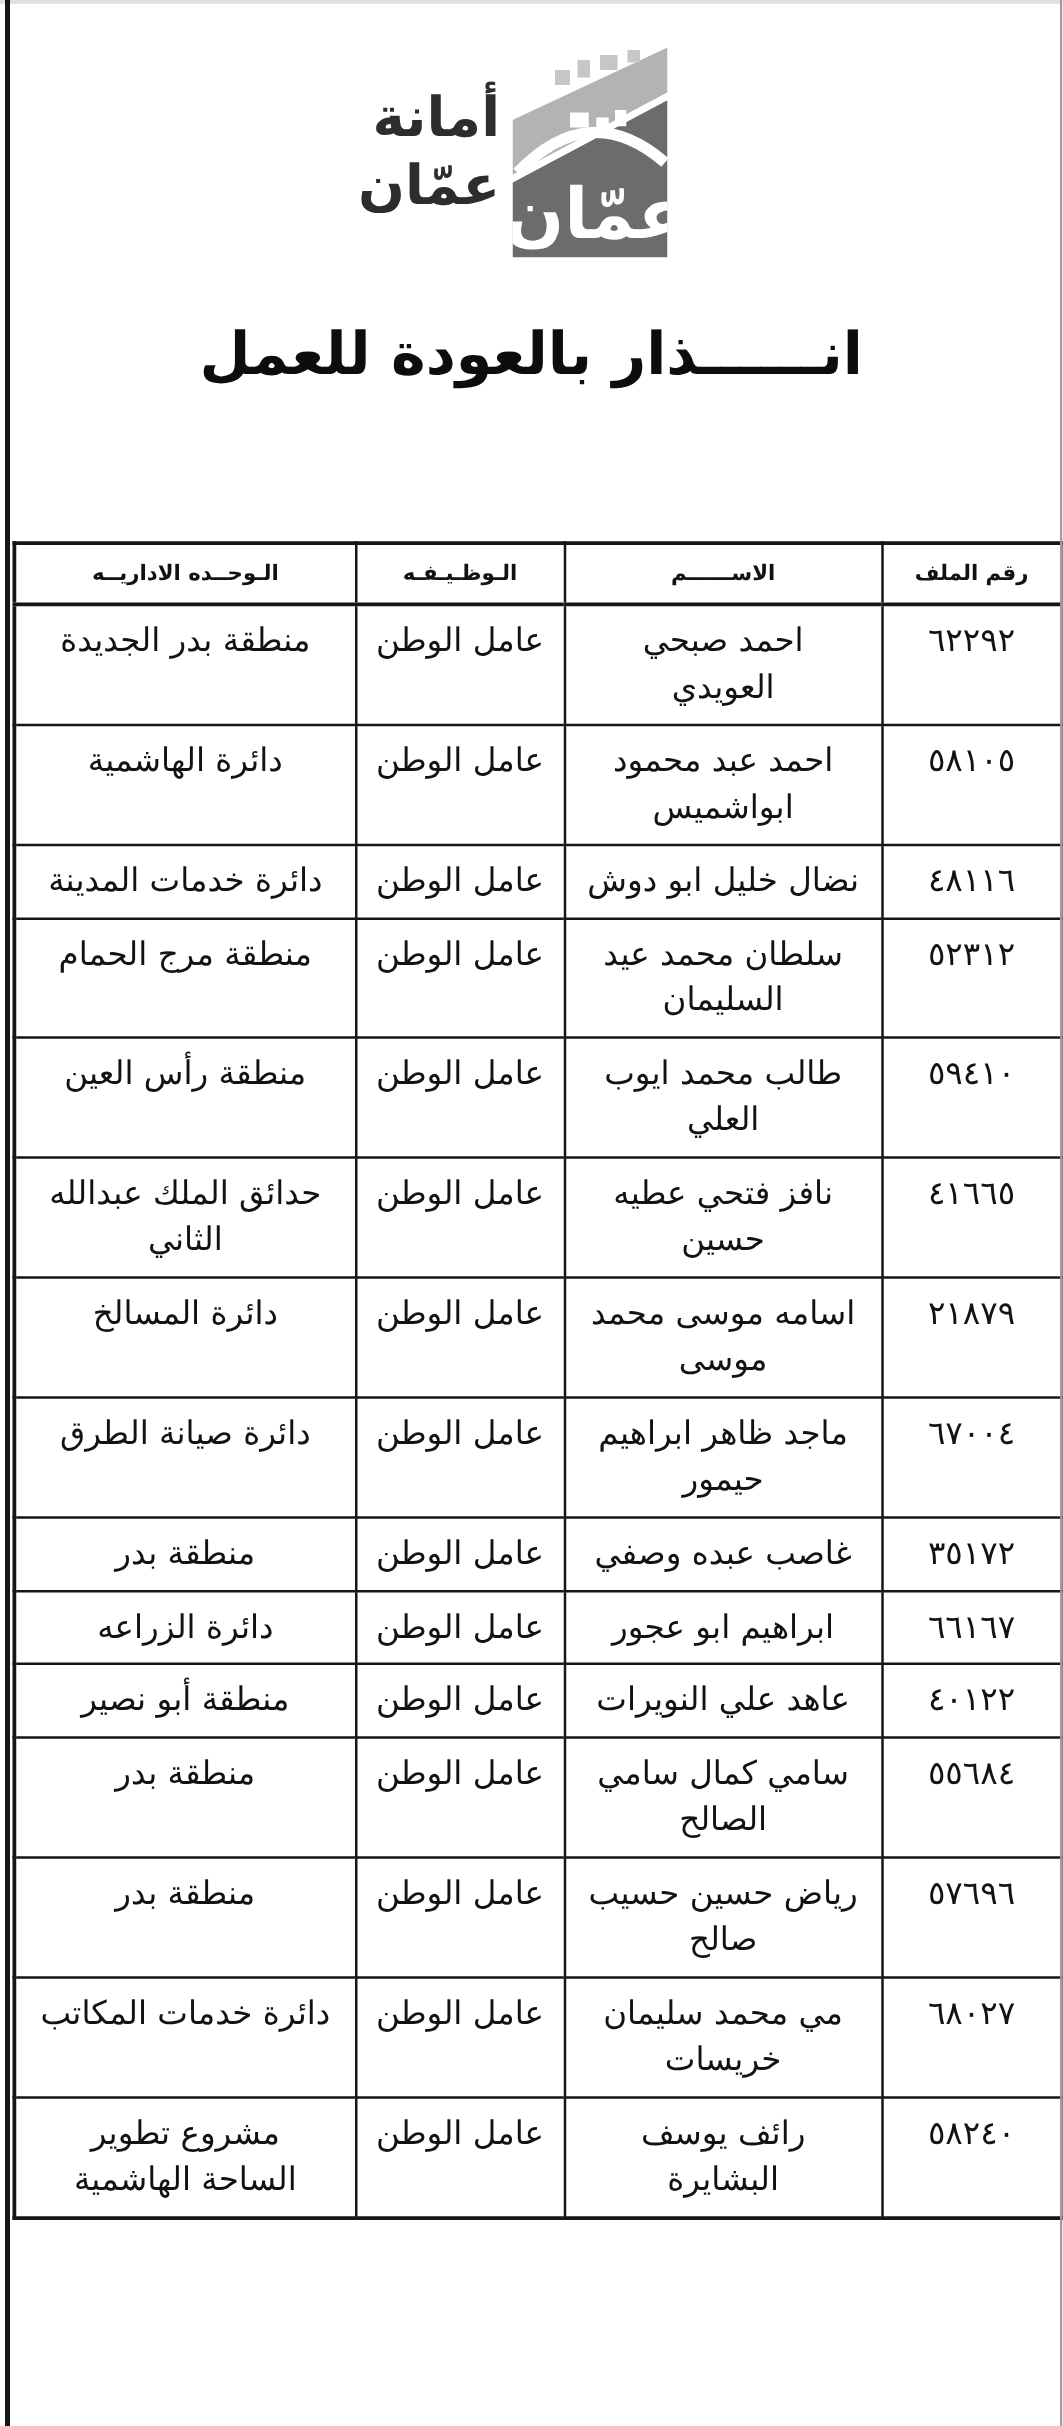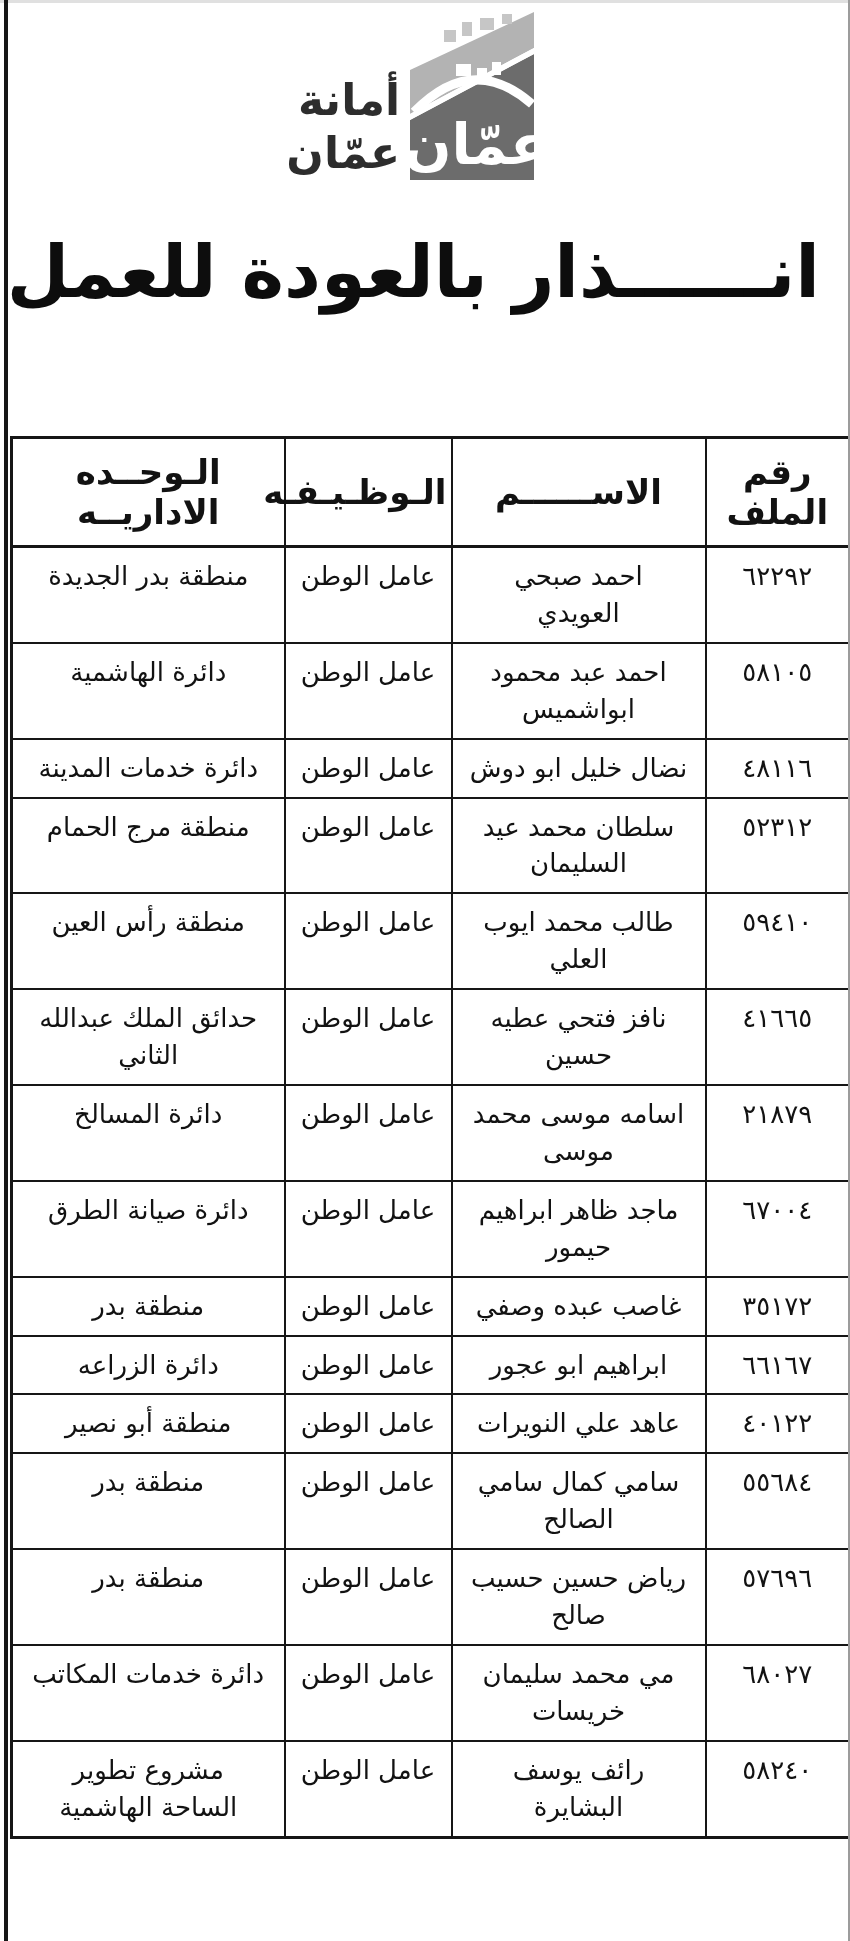--- a/index.html
+++ b/index.html
@@ -12,40 +12,41 @@
     font-family: "DejaVu Sans", sans-serif;
     color: #141414;
   }
   .border-top    { position: absolute; top: 0; left: 0; width: 100%; height: 3px; background: #e0e0e0; }
   .border-left   { position: absolute; top: 0; left: 4px; width: 4px; height: 100%; background: #161616; }
   .border-right  { position: absolute; top: 0; right: 0; width: 2px; height: 100%; background: #9c9c9c; }
 
   .masthead {
     display: flex;
     direction: ltr;
-    align-items: flex-end;
+    align-items: center;
     gap: 10px;
     padding: 8px 0 0 250px;
+    margin-top: 26px;
   }
   .org-name {
     direction: rtl;
     text-align: right;
     font-weight: bold;
     font-size: 44px;
     line-height: 1.22;
     color: #2d2d2d;
     padding-top: 4px;
     min-width: 150px;
   }
   .logo-box { width: 124px; height: 172px; flex: 0 0 auto; }
 
   .notice-title {
     direction: rtl;
     text-align: center;
-    font-size: 72px;
+    font-size: 47px;
     font-weight: bold;
     color: #0d0d0d;
     margin: 50px 30px 0 30px;
     white-space: nowrap;
   }
 
   table.notice-table {
     direction: rtl;
     border-collapse: collapse;
     table-layout: fixed;
@@ -53,21 +54,21 @@
     margin: 122px 2px 0 10px;
     background: #ffffff;
     border: 3px solid #161616;
   }
   .notice-table th, .notice-table td {
     border: 2px solid #161616;
     text-align: center;
     color: #121212;
   }
   .notice-table th {
-    font-size: 34px;
+    font-size: 17px;
     font-weight: bold;
     padding: 13px 4px;
     background: #ffffff;
     border-bottom-width: 3px;
   }
   .notice-table td {
     font-size: 26px;
     font-weight: normal;
     line-height: 1.42;
     padding: 10px 4px;

